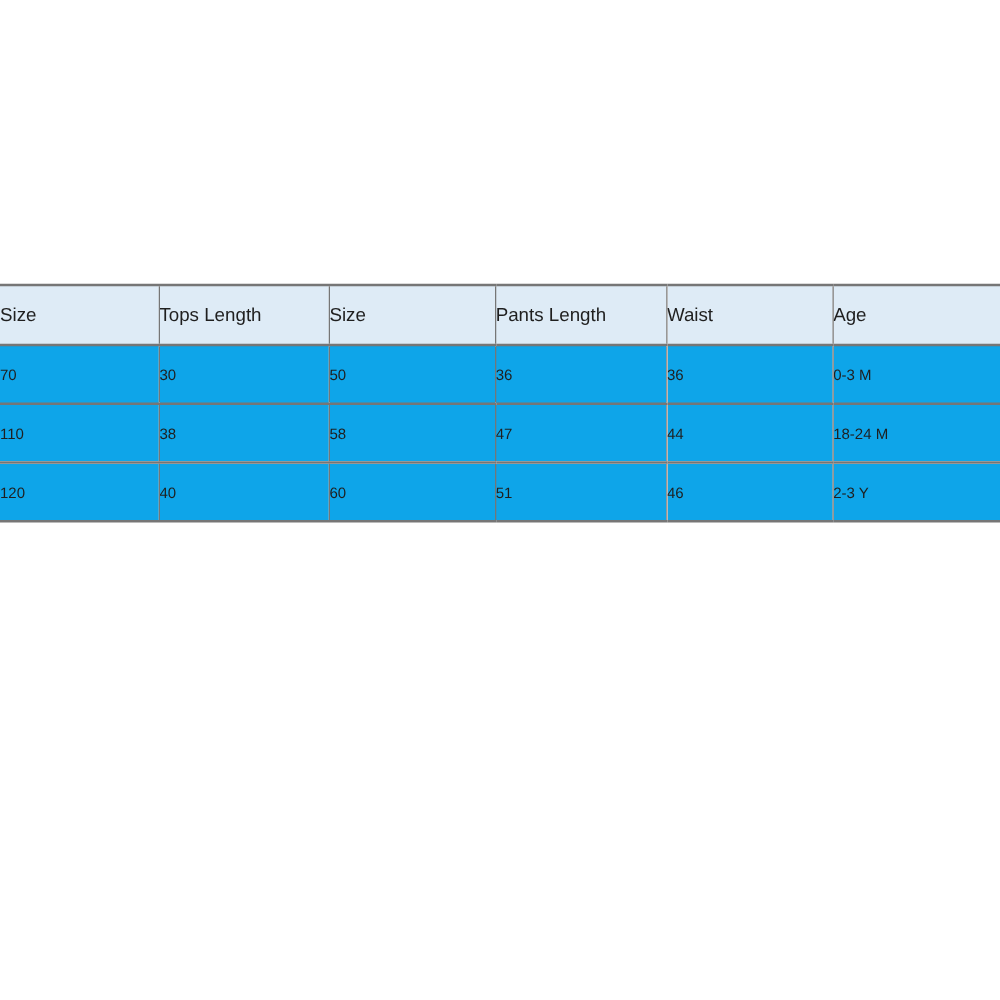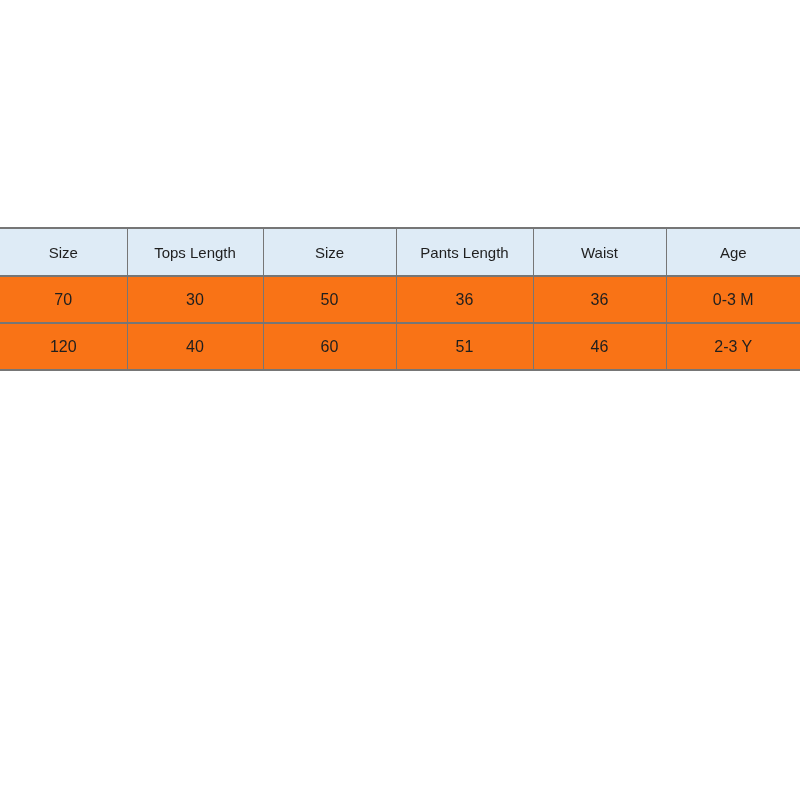--- a/index.html
+++ b/index.html
@@ -24,44 +24,44 @@
     border-collapse: collapse;
     width: 800px;
     table-layout: fixed;
     color: #1f1f1f;
   }
   table.size-table th,
   table.size-table td {
     border-style: solid;
     border-color: #767676;
     border-width: 2px 1.5px;
-    text-align: center;
+    text-align: left;
     vertical-align: middle;
     padding: 0;
     overflow: hidden;
     white-space: nowrap;
   }
   table.size-table th:first-child,
   table.size-table td:first-child {
     border-left: none;
   }
   table.size-table th:last-child,
   table.size-table td:last-child {
     border-right: none;
   }
   table.size-table thead th {
     background: #deebf6;
     height: 46px;
     font-weight: normal;
     font-size: 15px;
   }
   table.size-table tbody td {
-    background: #f97316;
+    background: #0ea5e9;
     height: 45px;
-    font-size: 16px;
+    font-size: 12px;
   }
 </style>
 </head>
 <body>
 
 <div class="size-table-wrap">
   <table class="size-table">
     <colgroup>
         <col style="width: 127px;">
         <col style="width: 136px;">
@@ -83,20 +83,28 @@
     <tbody>
         <tr>
           <td>70</td>
           <td>30</td>
           <td>50</td>
           <td>36</td>
           <td>36</td>
           <td>0-3 M</td>
         </tr>
         <tr>
+          <td>110</td>
+          <td>38</td>
+          <td>58</td>
+          <td>47</td>
+          <td>44</td>
+          <td>18-24 M</td>
+        </tr>
+        <tr>
           <td>120</td>
           <td>40</td>
           <td>60</td>
           <td>51</td>
           <td>46</td>
           <td>2-3 Y</td>
         </tr>
       </tbody>
   </table>
 </div>

